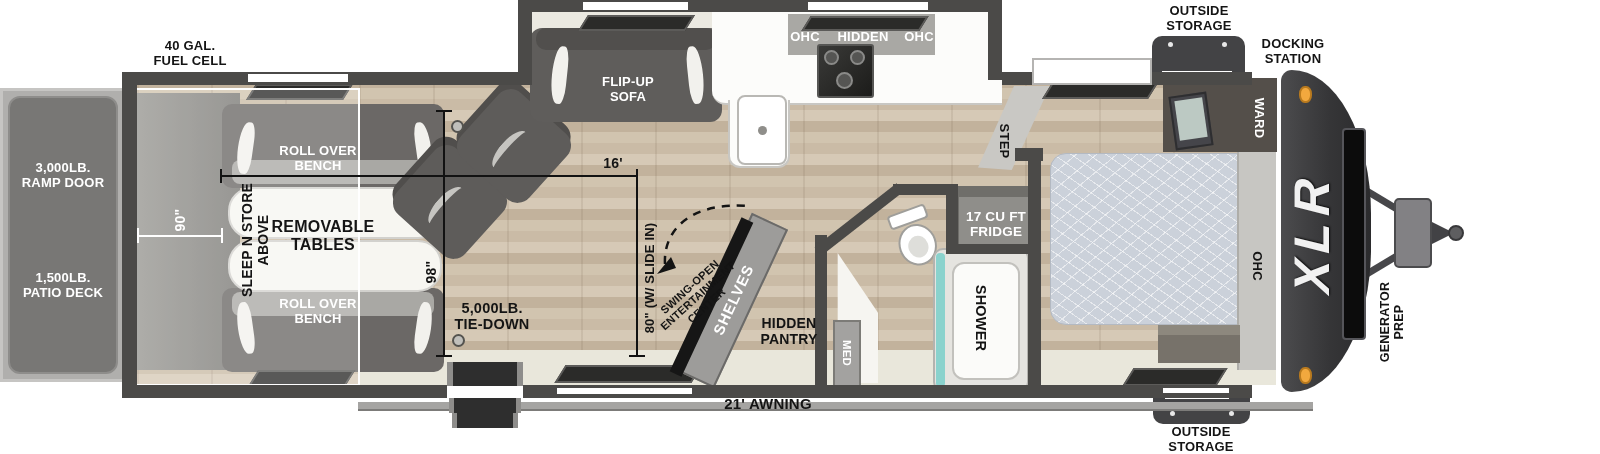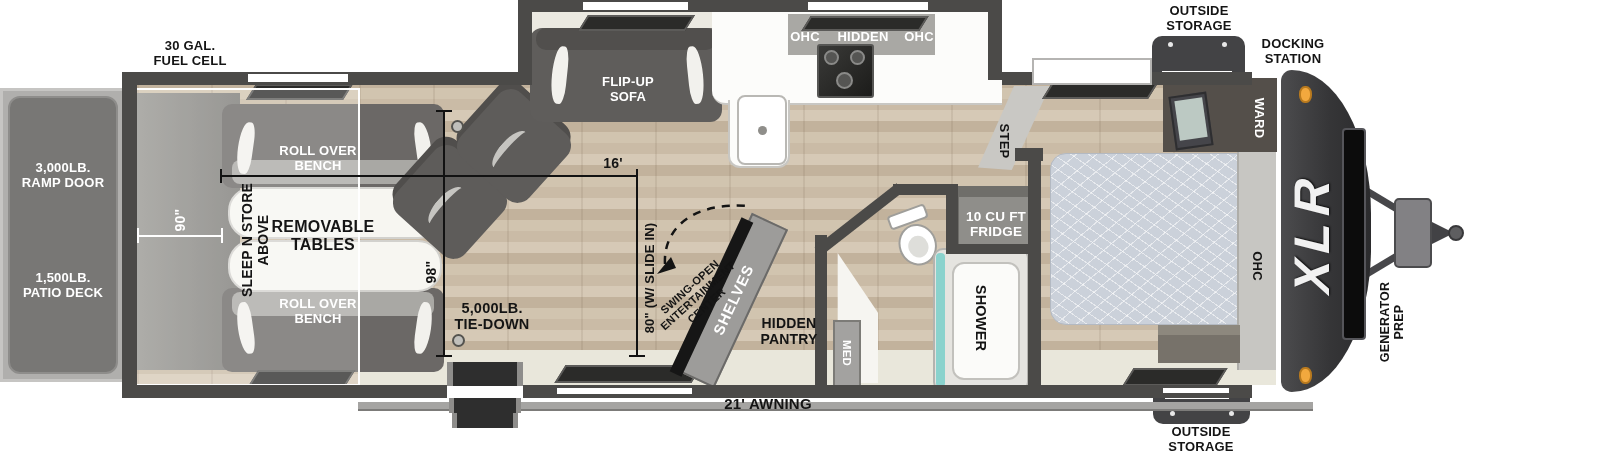--- a/index.html
+++ b/index.html
@@ -60,21 +60,21 @@
 
   <div style="left:1281px;top:70px;width:90px;height:322px;background:linear-gradient(90deg,#4c4c4e,#353537 55%,#2b2b2d);border-radius:12px 88px 88px 12px / 12px 160px 160px 12px;z-index:1;"></div>
   <div style="left:1299px;top:86px;width:13px;height:17px;background:#f2a83e;border:2px solid #b97a1e;border-radius:45%;z-index:2;"></div>
   <div style="left:1299px;top:367px;width:13px;height:17px;background:#f2a83e;border:2px solid #b97a1e;border-radius:45%;z-index:2;"></div>
   <div style="left:1342px;top:128px;width:24px;height:212px;background:#0c0c0c;border:2px solid #55555a;border-radius:4px;z-index:2;"></div>
   <div class="lbl white" style="left:1312px;top:232px;transform:translate(-50%,-50%) rotate(-90deg) skewX(-14deg);font-size:50px;font-weight:900;letter-spacing:7px;color:#f1f1f1;text-shadow:1px 1px 2px #0c0c0c;z-index:3;">XLR</div>
   <div class="lbl" style="left:1392px;top:322px;transform:translate(-50%,-50%) rotate(-90deg);font-size:12.5px;">GENERATOR
 PREP</div>
   <div class="lbl" style="left:1293px;top:52px;">DOCKING
 STATION</div>
-  <div class="lbl" style="left:190px;top:54px;">30 GAL.
+  <div class="lbl" style="left:190px;top:54px;">40 GAL.
 FUEL CELL</div>
 
   <div class="floor wood" style="left:137px;top:85px;width:1139px;height:300px;"></div>
   <div class="floor" style="left:360px;top:350px;width:916px;height:35px;background:#e9e7db;"></div>
   <div class="floor" style="left:532px;top:12px;width:456px;height:73px;background:#ebe9e1;"></div>
 
   <div class="furn" style="left:137px;top:93px;width:103px;height:277px;background:linear-gradient(90deg,#979691,#7b7a76);"></div>
   <div class="furn" style="left:222px;top:104px;width:222px;height:84px;background:#6b6866;border-radius:10px;"></div>
   <div class="furn" style="left:232px;top:160px;width:202px;height:24px;background:#a9a8a4;border-radius:8px;"></div>
   <div class="furn" style="left:238px;top:122px;width:15px;height:52px;background:#f2f1ed;border-radius:60% 40% 40% 60%;transform:rotate(8deg);"></div>
@@ -173,21 +173,21 @@
   <div class="furn" style="left:833px;top:320px;width:28px;height:70px;background:#a3a2a0;border:2px solid #7c7b77;"></div>
   <div class="lbl white" style="left:847px;top:353px;transform:translate(-50%,-50%) rotate(90deg);font-size:11.5px;">MED</div>
 
   <div class="furn" style="left:933px;top:248px;width:96px;height:144px;background:#e5e4e0;border:2px solid #b4b3af;border-radius:10px;"></div>
   <div class="furn" style="left:936px;top:253px;width:9px;height:134px;background:#8ad2cd;border-radius:4px;"></div>
   <div class="furn" style="left:952px;top:262px;width:68px;height:118px;background:#fbfbf9;border:2px solid #c2c1bd;border-radius:12px;"></div>
   <div class="lbl" style="left:981px;top:318px;transform:translate(-50%,-50%) rotate(90deg);font-size:14.5px;">SHOWER</div>
 
   <div class="furn" style="left:957px;top:186px;width:78px;height:62px;background:#8f8e8a;border:2px solid #6f6e6a;"></div>
   <div class="furn" style="left:959px;top:188px;width:74px;height:9px;background:#6f6e6a;"></div>
-  <div class="lbl white" style="left:996px;top:224px;font-size:13.5px;">10 CU FT
+  <div class="lbl white" style="left:996px;top:224px;font-size:13.5px;">17 CU FT
 FRIDGE</div>
 
   <div class="furn" style="left:975px;top:86px;width:75px;height:84px;background:#c9c8c4;clip-path:polygon(4% 97%,52% 0,100% 0,49% 100%);"></div>
   <div class="lbl" style="left:1004px;top:141px;transform:translate(-50%,-50%) rotate(90deg);">STEP</div>
 
   <div class="furn" style="left:1050px;top:153px;width:190px;height:172px;border-radius:16px 0 0 16px;background:
       repeating-linear-gradient(35deg,rgba(255,255,255,.55) 0 1px,rgba(0,0,0,0) 1px 10px),
       repeating-linear-gradient(-40deg,rgba(255,255,255,.55) 0 1px,rgba(0,0,0,0) 1px 13px),
       #cbd1da;border:1px solid #b3b9c2;"></div>
   <div class="furn" style="left:1237px;top:148px;width:39px;height:222px;background:#c7c6c2;border-left:2px solid #aeada9;"></div>

